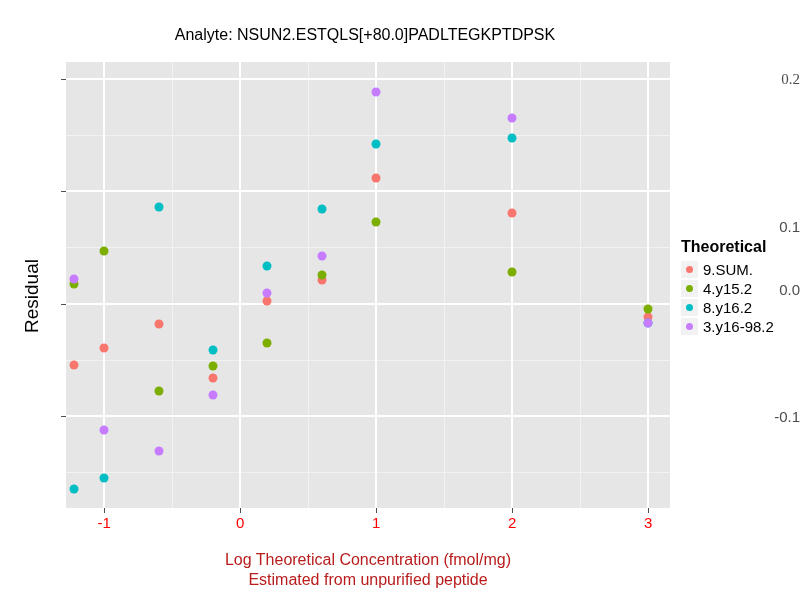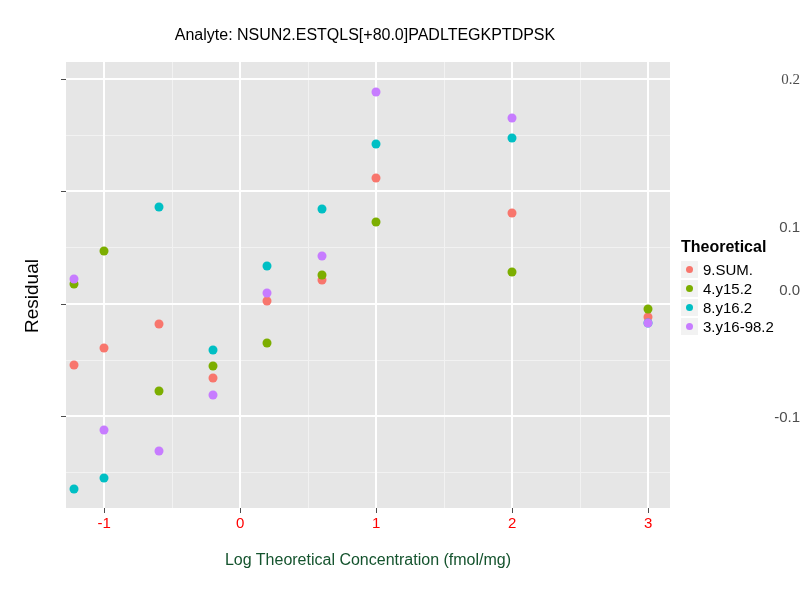--- a/index.html
+++ b/index.html
@@ -107,21 +107,21 @@
     transform: rotate(-90deg);
     font-family: "Liberation Sans", sans-serif;
   }
   .axis-title-x {
     position: absolute;
     left: 66px;
     top: 550px;
     width: 604px;
     text-align: center;
     font-size: 16px;
-    color: #14532d;
+    color: #b91c1c;
     line-height: 20px;
     font-family: "Liberation Sans", sans-serif;
   }
   
   .legend {
     position: absolute;
     left: 681px;
     top: 238px;
   }
   .legend-title {
@@ -240,20 +240,21 @@
       <div class="xtick-label" style="left: 512.198px;">2</div>
       <div class="xtick-mark" style="left: 512.198px;"></div>
       <div class="xtick-label" style="left: 648.234px;">3</div>
       <div class="xtick-mark" style="left: 648.234px;"></div>
     </div>
 
   <div class="axis-title-y">Residual</div>
 
   <div class="axis-title-x">
     <div>Log Theoretical Concentration (fmol/mg)</div>
+    <div>Estimated from unpurified peptide</div>
   </div>
 
   <div class="legend">
     <div class="legend-title">Theoretical</div>
     <div id="legend-items">
         <div class="legend-item">
           <span class="legend-key">
             <span class="legend-dot" style="background: rgb(248, 118, 109);"></span>
           </span>
           <span class="legend-label">9.SUM.</span>

